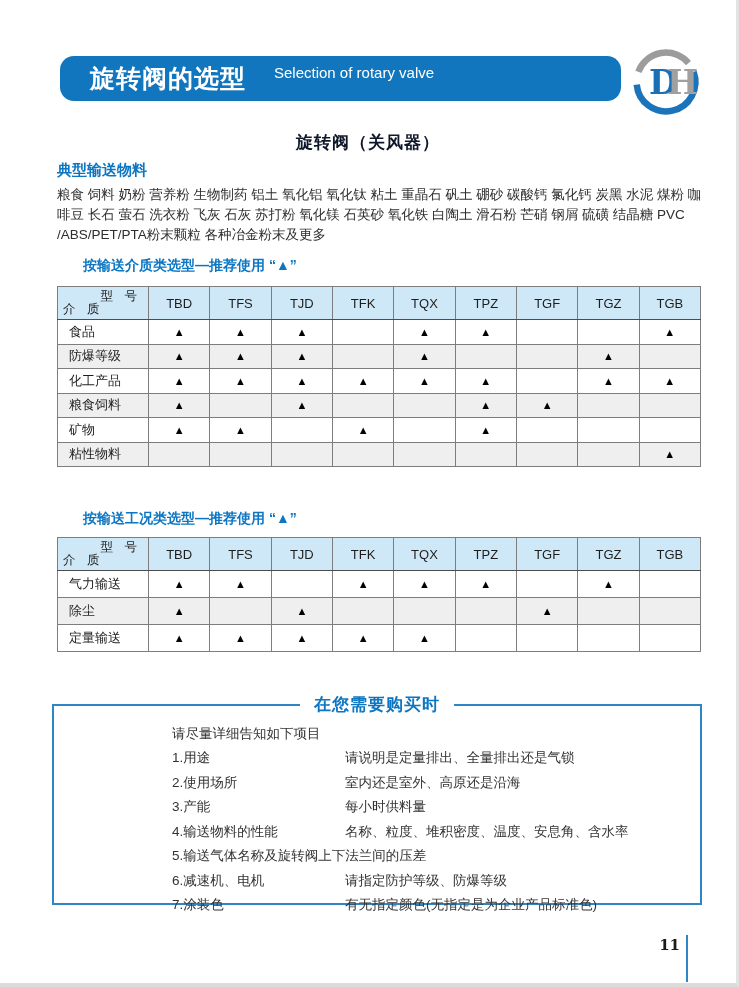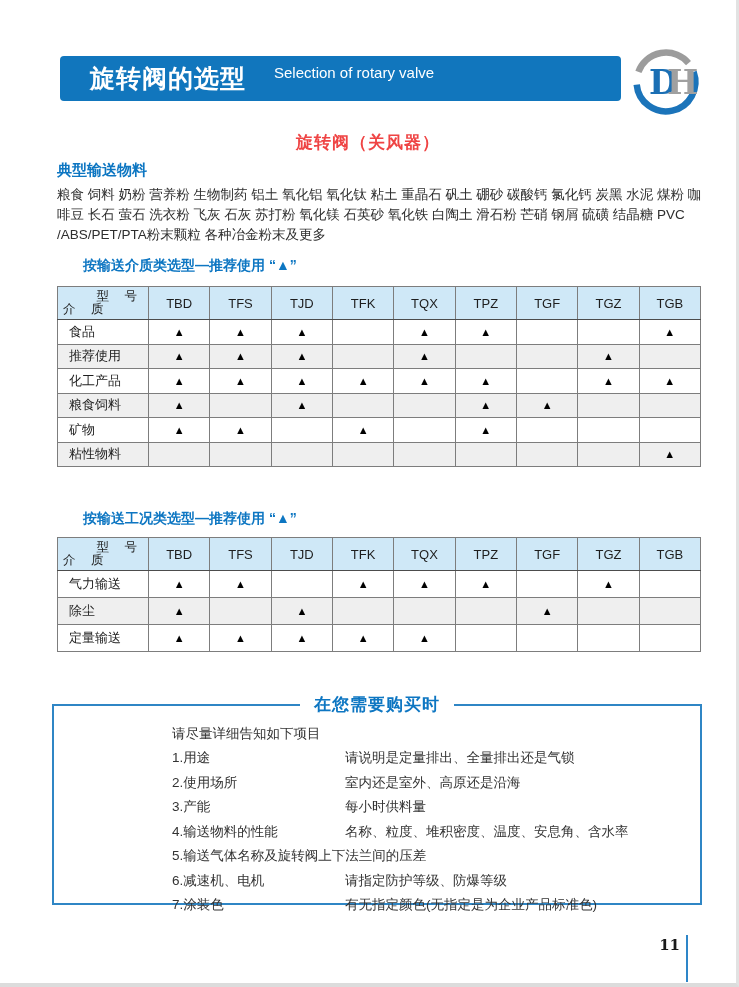--- a/index.html
+++ b/index.html
@@ -5,30 +5,30 @@
   html,body { margin:0; padding:0; background:#ffffff; }
   .page {
     position:relative; width:739px; height:987px; background:#ffffff;
     font-family:"Liberation Sans","DejaVu Sans",sans-serif; color:#333;
     overflow:hidden; box-sizing:border-box;
     border-right:3px solid #e2e2e2; border-bottom:4px solid #dcdcdc;
   }
   
   .banner {
     position:absolute; left:60px; top:56px; width:561px; height:45px;
-    background:#1176bd; border-radius:4px; display:flex; align-items:baseline;
+    background:#1176bd; border-radius:14px; display:flex; align-items:baseline;
     padding-left:30px; box-sizing:border-box; color:#fff;
   }
   .banner-zh { font-size:25px; font-weight:bold; line-height:45px; letter-spacing:1px; }
   .banner-en { font-size:15px; margin-left:28px; position:relative; top:-9px; }
   .logo { position:absolute; left:629px; top:45px; width:74px; height:74px; }
   
   .subtitle {
     position:absolute; left:0; top:131px; width:100%; text-align:center;
-    font-size:17px; font-weight:bold; color:#ef4444; letter-spacing:1px;
+    font-size:17px; font-weight:bold; color:#0f172a; letter-spacing:1px;
   }
   
   .mat-heading { position:absolute; left:57px; top:161px; font-size:15px; font-weight:bold; color:#0d76c2; }
   .mat-text { position:absolute; left:57px; top:185px; width:648px; font-size:13.5px; line-height:20px; color:#2e2e2e; }
   
   .tbl-heading { position:absolute; left:57px; font-size:14px; font-weight:bold; color:#0d76c2;margin-left:26px; }
   .tbl-heading.h1 { top:257px; }
   .tbl-heading.h2 { top:510px; }
   
   .tblwrap { position:absolute; left:57px; }
@@ -41,21 +41,20 @@
   .t1 tbody tr { height:24.5px; }
   .t2 tbody tr { height:27px; }
   table.seltable tbody tr:nth-child(even) { background:#efefef; }
   table.seltable tbody th { font-weight:normal; text-align:left; padding-left:11px; background:transparent; }
   table.seltable td.mark { text-align:center; font-size:11px; color:#000; }
   th.corner {
     position:relative;
     background-image:linear-gradient(to bottom right,
       rgba(0,0,0,0) calc(50% - 0.8px), #6d6d6d calc(50% - 0.8px),
       #6d6d6d calc(50% + 0.8px), rgba(0,0,0,0) calc(50% + 0.8px));
-    font-family:Liberation Mono, monospace;
   }
   th.corner .c-top { position:absolute; top:1px; right:7px; font-size:12.5px; letter-spacing:4px; }
   th.corner .c-bottom { position:absolute; bottom:1px; left:5px; font-size:12.5px; letter-spacing:4px; }
   
   .buybox {
     position:absolute; left:52px; top:704px; width:650px; height:201px;
     border:2px solid #2f86c5; box-sizing:border-box;
   }
   .buybox-title {
     position:absolute; top:-13px; left:50%; transform:translateX(-50%);
@@ -126,21 +125,21 @@
             <td class="mark">▲</td>
             <td class="mark">▲</td>
             <td class="mark"></td>
             <td class="mark">▲</td>
             <td class="mark">▲</td>
             <td class="mark"></td>
             <td class="mark"></td>
             <td class="mark">▲</td>
           </tr>
           <tr>
-            <th>推荐使用</th>
+            <th>防爆等级</th>
             <td class="mark">▲</td>
             <td class="mark">▲</td>
             <td class="mark">▲</td>
             <td class="mark"></td>
             <td class="mark">▲</td>
             <td class="mark"></td>
             <td class="mark"></td>
             <td class="mark">▲</td>
             <td class="mark"></td>
           </tr>

